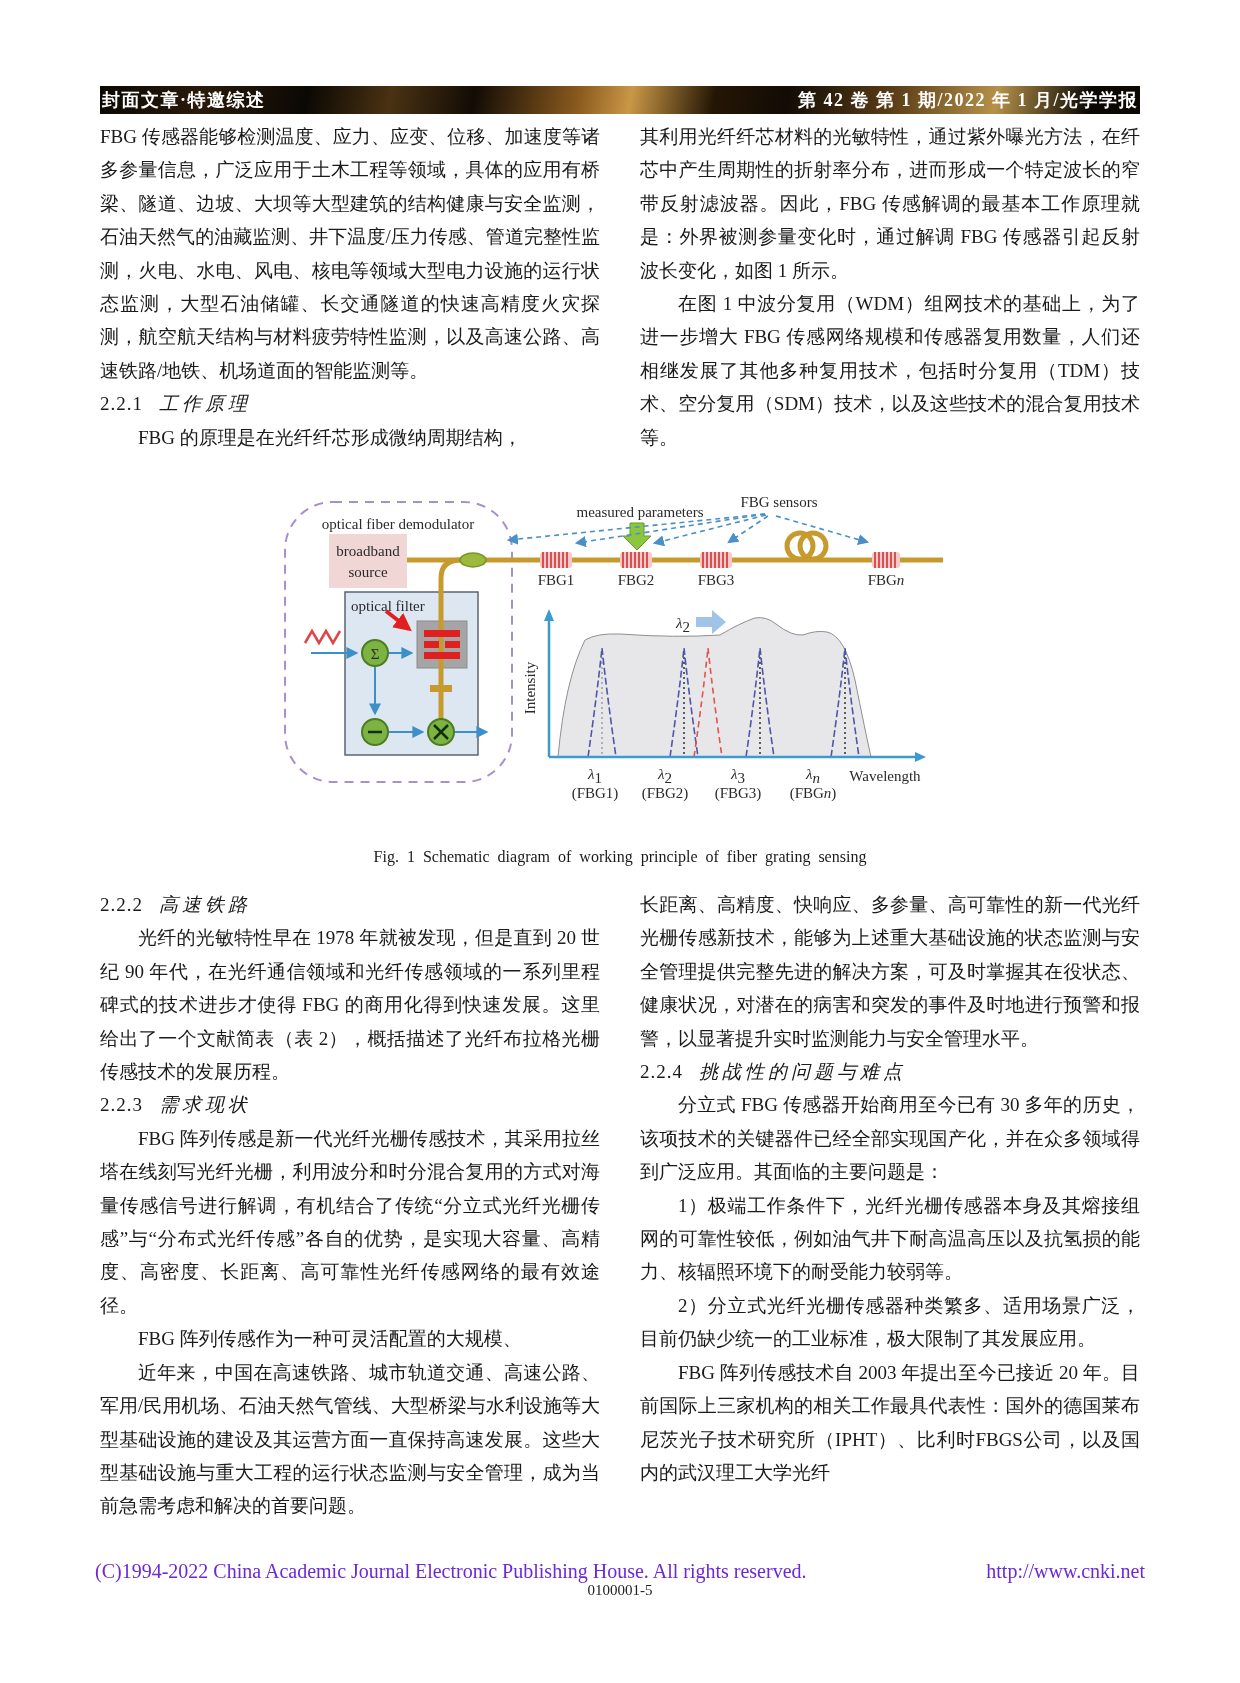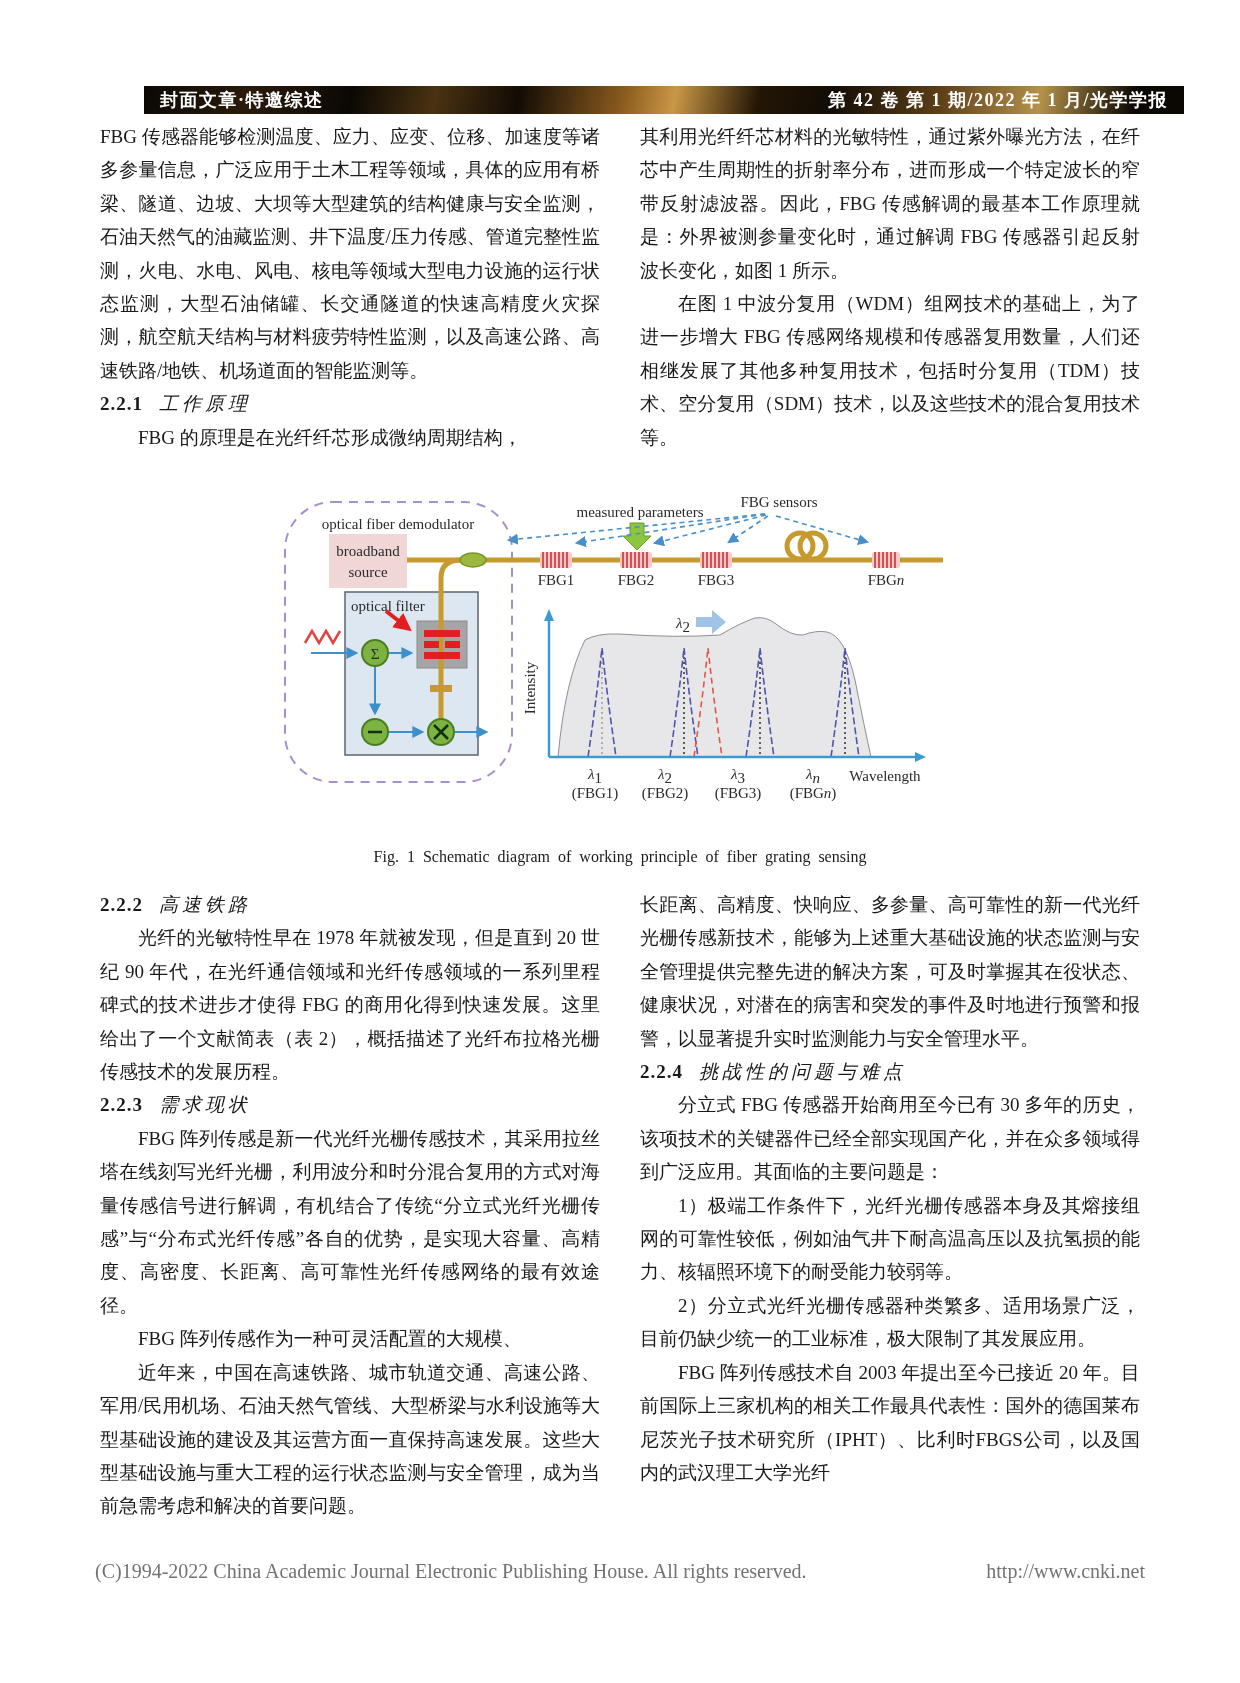--- a/index.html
+++ b/index.html
@@ -4,47 +4,46 @@
 <style>
   html,body{margin:0;padding:0;background:#888;}
   .page{
     position:relative;width:1240px;height:1683px;background:#ffffff;
     font-family:"Liberation Serif","DejaVu Serif",serif;color:#1a1a1a;
     margin:0 auto;overflow:hidden;
   }
   .header-bar{
     position:absolute;left:100px;top:86px;width:1040px;height:28px;
     display:flex;justify-content:space-between;align-items:center;
-    padding:0 16px;box-sizing:border-box;color:#fff;font-size:18px;font-weight:bold;
+    padding:0 2px;box-sizing:border-box;color:#fff;font-size:18px;font-weight:bold;
     letter-spacing:1.5px;
     background:linear-gradient(100deg,#0b0804 0%,#2a1a0a 10%,#0b0804 20%,#4a3212 28%,
       #120c05 36%,#8a5a1e 46%,#c99746 51%,#241605 59%,#120c05 66%,#5a3c16 76%,
       #b5914a 86%,#0b0804 95%);
-    margin-left:44px;
   }
   .col{position:absolute;width:500px;font-size:19px;line-height:33.4px;
        text-align:justify;text-justify:inter-ideograph;}
   .col p{margin:0;padding:0;text-indent:2em;}
   .col p.noindent{text-indent:0;}
   .col-tl{left:100px;top:120px;}
   .col-tr{left:640px;top:120px;}
   .col-bl{left:100px;top:888px;}
   .col-br{left:640px;top:888px;}
   p.heading{text-indent:0 !important;}
-  .heading .hnum{letter-spacing:1px;font-weight:bold;}
+  .heading .hnum{letter-spacing:1px;}
   .heading .htitle{font-style:italic;margin-left:16px;letter-spacing:4px;}
   .figure-wrap{position:absolute;left:255px;top:490px;width:700px;height:312px;}
   .ft{font-family:"Liberation Serif","DejaVu Serif",serif;font-size:15px;fill:#2a2a2a;}
   .ft-it{font-style:italic;}
   .caption-zh{position:absolute;top:822px;left:0;width:100%;text-align:center;
               font-size:16.5px;letter-spacing:1px;color:#1a1a1a;}
   .caption-en{position:absolute;top:848px;left:0;width:100%;text-align:center;
               font-size:16px;word-spacing:4px;color:#1a1a1a;}
   .footer-line{position:absolute;left:95px;top:1560px;width:1050px;display:flex;
-               justify-content:space-between;color:#737373;font-size:20px;}
+               justify-content:space-between;color:#6d28d9;font-size:20px;}
   .page-id{position:absolute;top:1582px;left:0;width:100%;text-align:center;
            font-size:15px;color:#222;}
 </style>
 </head>
 <body>
 
 <div class="page">
 
   <div class="header-bar">
     <span>封面文章·特邀综述</span>
@@ -225,14 +224,15 @@
     <p>分立式 FBG 传感器开始商用至今已有 30 多年的历史，该项技术的关键器件已经全部实现国产化，并在众多领域得到广泛应用。其面临的主要问题是：</p>
     <p>1）极端工作条件下，光纤光栅传感器本身及其熔接组网的可靠性较低，例如油气井下耐高温高压以及抗氢损的能力、核辐照环境下的耐受能力较弱等。</p>
     <p>2）分立式光纤光栅传感器种类繁多、适用场景广泛，目前仍缺少统一的工业标准，极大限制了其发展应用。</p>
     <p>FBG 阵列传感技术自 2003 年提出至今已接近 20 年。目前国际上三家机构的相关工作最具代表性：国外的德国莱布尼茨光子技术研究所（IPHT）、比利时FBGS公司，以及国内的武汉理工大学光纤</p>
   </div>
 
   <div class="footer-line">
     <span>(C)1994-2022 China Academic Journal Electronic Publishing House. All rights reserved.</span>
     <span>http://www.cnki.net</span>
   </div>
+  <div class="page-id">0100001-5</div>
 
 </div>
 
 </body></html>

